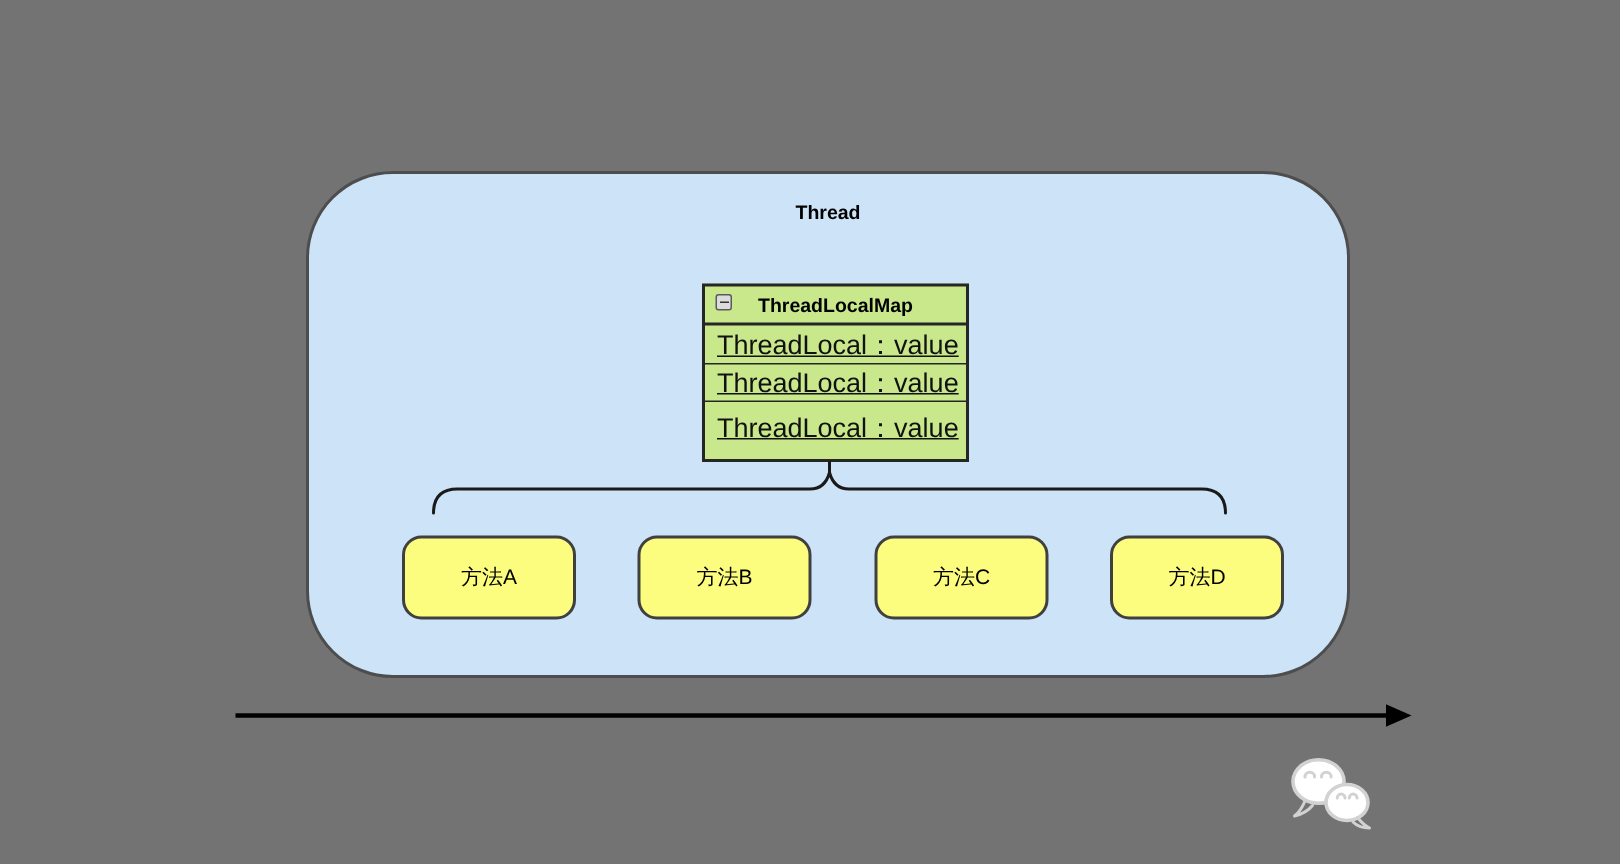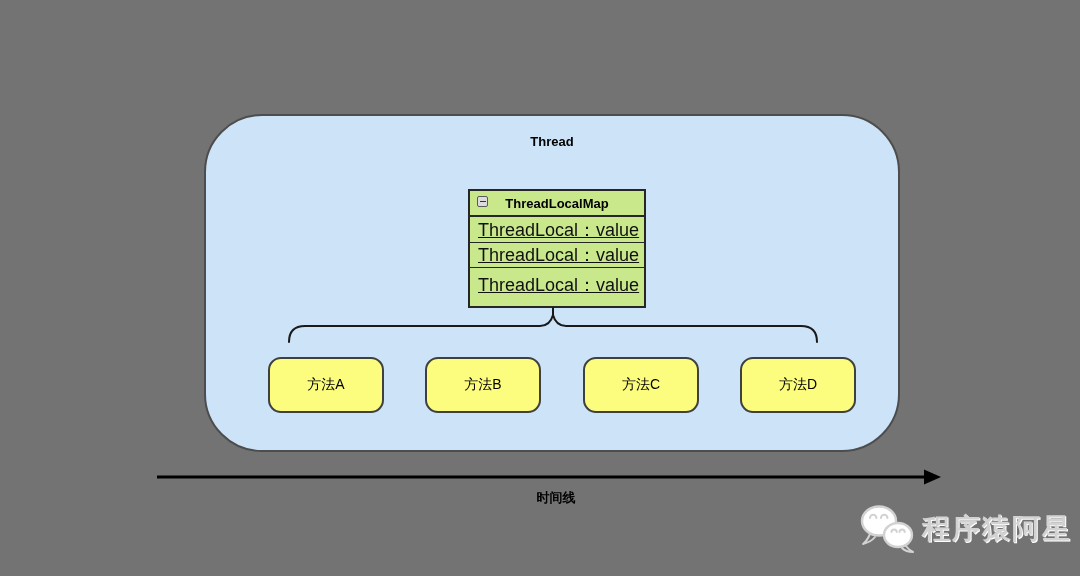--- a/index.html
+++ b/index.html
@@ -111,27 +111,25 @@
   <div class="method-box m2">
     <span>方法B</span>
   </div>
   <div class="method-box m3">
     <span>方法C</span>
   </div>
   <div class="method-box m4">
     <span>方法D</span>
   </div>
 
-  <div class="timeline-label">时间线</div>
 
   <div class="watermark">
     <svg class="wechat-icon" width="58" height="50" viewBox="0 0 58 50" xmlns="http://www.w3.org/2000/svg">
       <ellipse class="bubble" cx="21" cy="17" rx="17" ry="14.5"></ellipse>
       <path class="feature" d="M 12 30 Q 9 37 5 40 Q 13 38 17 33"></path>
       <path class="feature" d="M 12 14 A 3.2 3.2 0 0 1 18.4 14 M 23 14 A 3.2 3.2 0 0 1 29.4 14"></path>
       <ellipse class="bubble" cx="40" cy="31" rx="14" ry="12"></ellipse>
       <path class="feature" d="M 47 41 Q 51 46 55 48 Q 48 48 44 44"></path>
       <path class="feature" d="M 33.5 28 A 2.6 2.6 0 0 1 38.7 28 M 41.5 28 A 2.6 2.6 0 0 1 46.7 28"></path>
     </svg>
-    <span class="watermark-text">程序猿阿星</span>
   </div>
 
 </div>
 
 </body></html>

